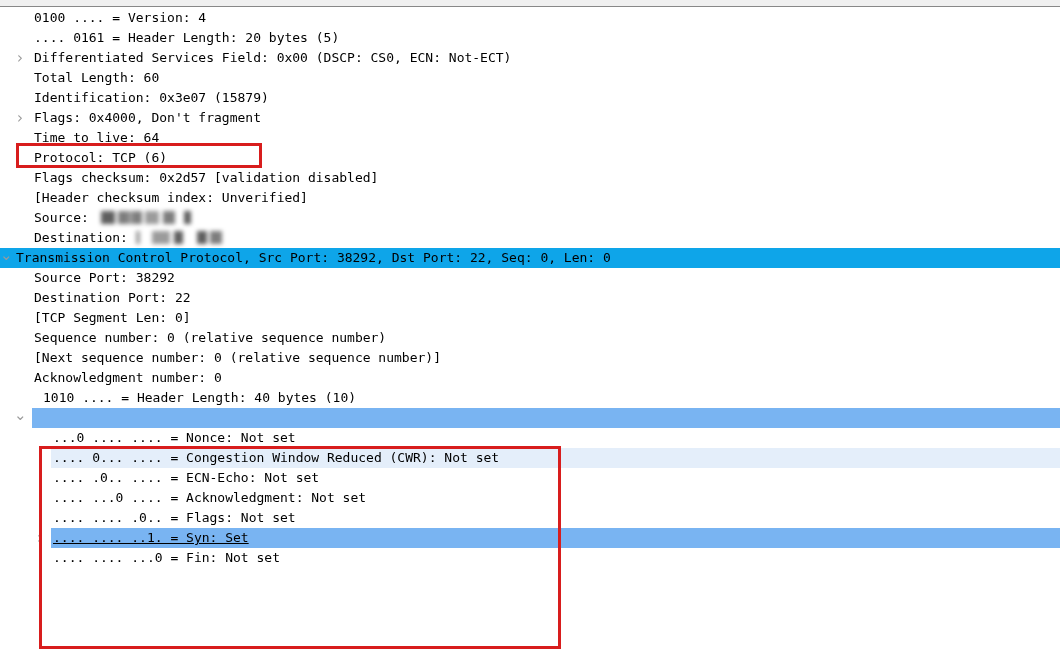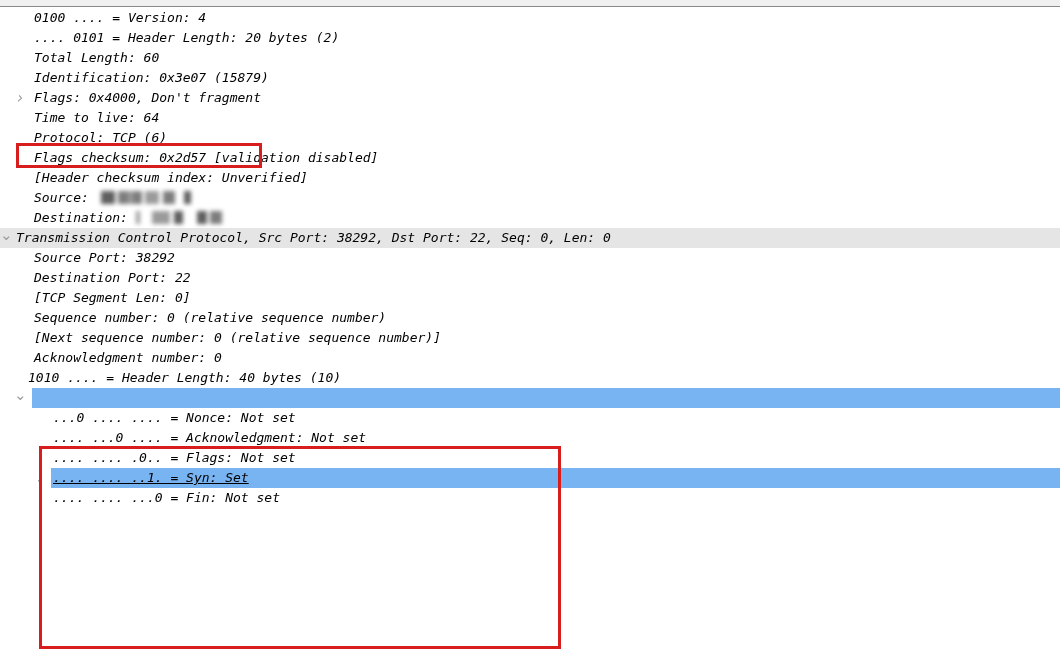--- a/index.html
+++ b/index.html
@@ -35,35 +35,34 @@
     left: 0;
     width: 1060px;
   }
 
   .row {
     position: relative;
     height: 20px;
     line-height: 20px;
     white-space: nowrap;
     box-sizing: border-box;
-    font-style: italic;
   }
   .row .txt {
     position: absolute;
     top: 0;
     left: 0;
     height: 20px;
     line-height: 20px;
     padding-left: 0;
     letter-spacing: 0px;
   }
 
   
   .row.sel {
-    background: #e5e5e5;
+    background: #0ea5e9;
   }
   
   .row.sel-indent::before {
     content: "";
     position: absolute;
     top: 0; bottom: 0;
     left: var(--selleft, 0px);
     right: 0;
     background: #79b4f2;
   }
@@ -142,23 +141,27 @@
 
 <div id="top-strip"></div>
 
 <div id="tree">
 
   <div class="row">
     <span class="txt" style="left:34px">0100 .... = Version: 4</span>
   </div>
 
   <div class="row">
-    <span class="txt" style="left:34px">.... 0101 = Header Length: 20 bytes (2)</span>
-  </div>
-
+    <span class="txt" style="left:34px">.... 0161 = Header Length: 20 bytes (5)</span>
+  </div>
+
+  <div class="row">
+    <span class="chev closed" style="left:14px"></span>
+    <span class="txt" style="left:34px">Differentiated Services Field: 0x00 (DSCP: CS0, ECN: Not-ECT)</span>
+  </div>
 
   <div class="row">
     <span class="txt" style="left:34px">Total Length: 60</span>
   </div>
 
   <div class="row">
     <span class="txt" style="left:34px">Identification: 0x3e07 (15879)</span>
   </div>
 
   <div class="row">
@@ -207,29 +210,35 @@
   <div class="row">
     <span class="txt" style="left:34px">Sequence number: 0    (relative sequence number)</span>
   </div>
   <div class="row">
     <span class="txt" style="left:34px">[Next sequence number: 0    (relative sequence number)]</span>
   </div>
   <div class="row">
     <span class="txt" style="left:34px">Acknowledgment number: 0</span>
   </div>
   <div class="row">
-    <span class="txt" style="left:28px">1010 .... = Header Length: 40 bytes (10)</span>
+    <span class="txt" style="left:43px">1010 .... = Header Length: 40 bytes (10)</span>
   </div>
 
   <div class="row sel-indent" style="--selleft:32px">
     <span class="chev open" style="left:14px"></span>
   </div>
 
   <div class="row">
     <span class="txt" style="left:53px">...0 .... .... = Nonce: Not set</span>
+  </div>
+  <div class="row hover-indent" style="--selleft:51px">
+    <span class="txt" style="left:53px">.... 0... .... = Congestion Window Reduced (CWR): Not set</span>
+  </div>
+  <div class="row">
+    <span class="txt" style="left:53px">.... .0.. .... = ECN-Echo: Not set</span>
   </div>
   <div class="row">
     <span class="txt" style="left:53px">.... ...0 .... = Acknowledgment: Not set</span>
   </div>
   <div class="row">
     <span class="txt" style="left:53px">.... .... .0.. = Flags: Not set</span>
   </div>
   <div class="row sel-indent" style="--selleft:51px">
     <span class="chev closed" style="left:34px"></span>
     <span class="txt underline" style="left:53px">.... .... ..1. = Syn: Set</span>

